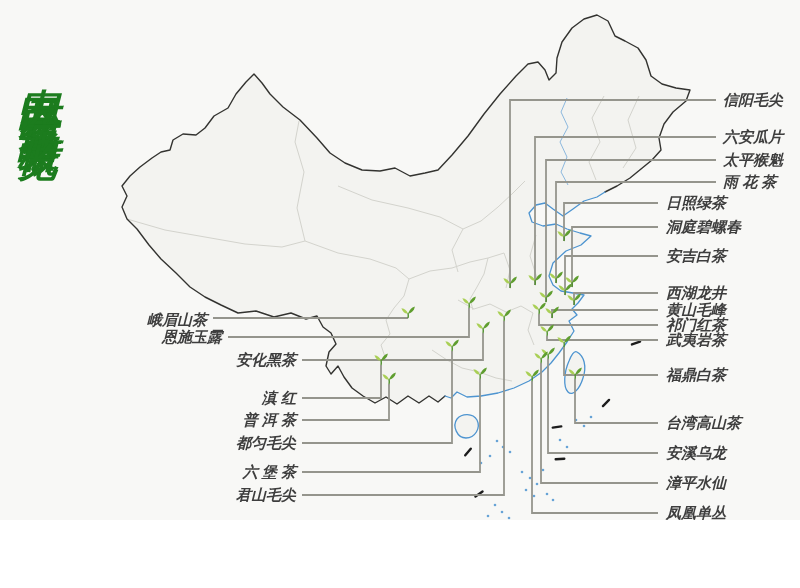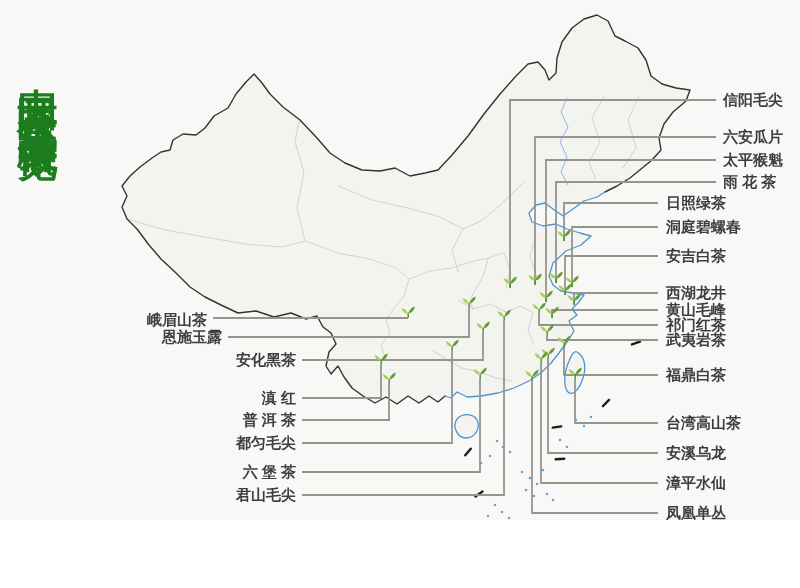--- a/index.html
+++ b/index.html
@@ -13,20 +13,21 @@
     --title-green:#1c7c1e;
     --leaf-light:#a9cf55;
     --leaf-dark:#5f9e2f;
     --dash:#1d1d1d;
   }
   html,body{margin:0;padding:0;}
   .stage{
     position:relative;width:800px;height:520px;overflow:hidden;
     background:var(--bg);
     font-family:"Liberation Sans","DejaVu Sans",sans-serif;
+    font-style:italic;
   }
   .page-title{
     position:absolute;left:11px;top:56px;
     writing-mode:vertical-rl;text-orientation:upright;
     font-size:40px;font-weight:bold;letter-spacing:6px;
     color:var(--title-green);
     user-select:none;white-space:nowrap;
   }
   svg.map{position:absolute;left:0;top:0;}
   .land{fill:var(--land);stroke:none;}

